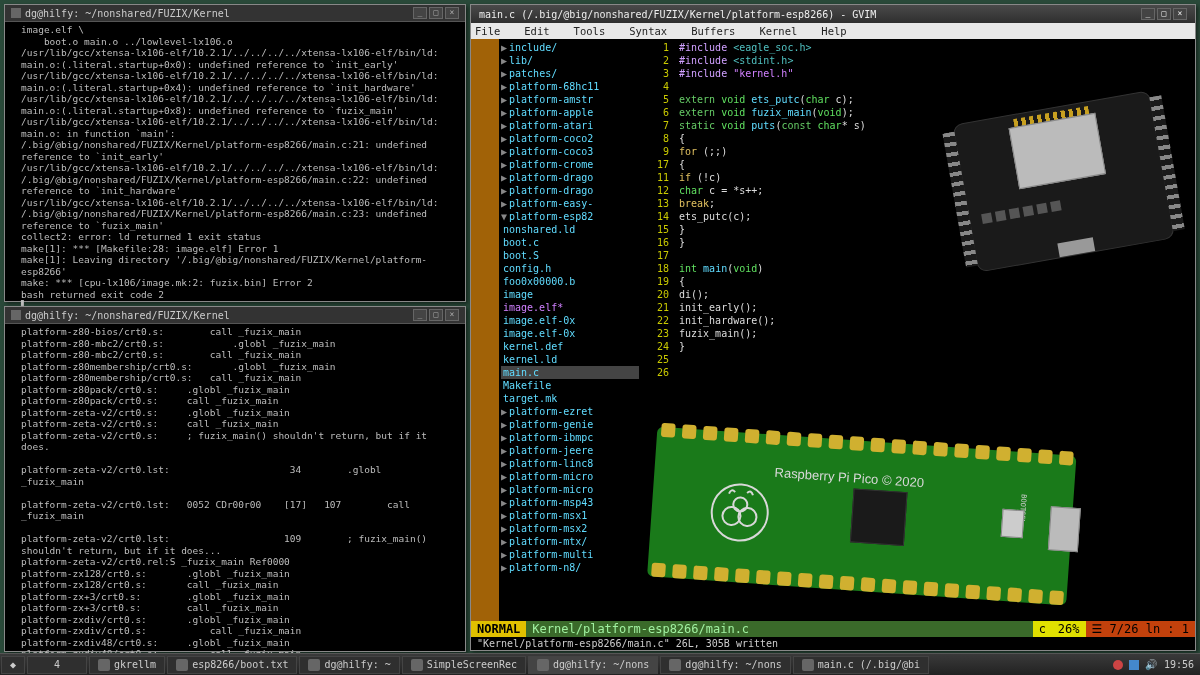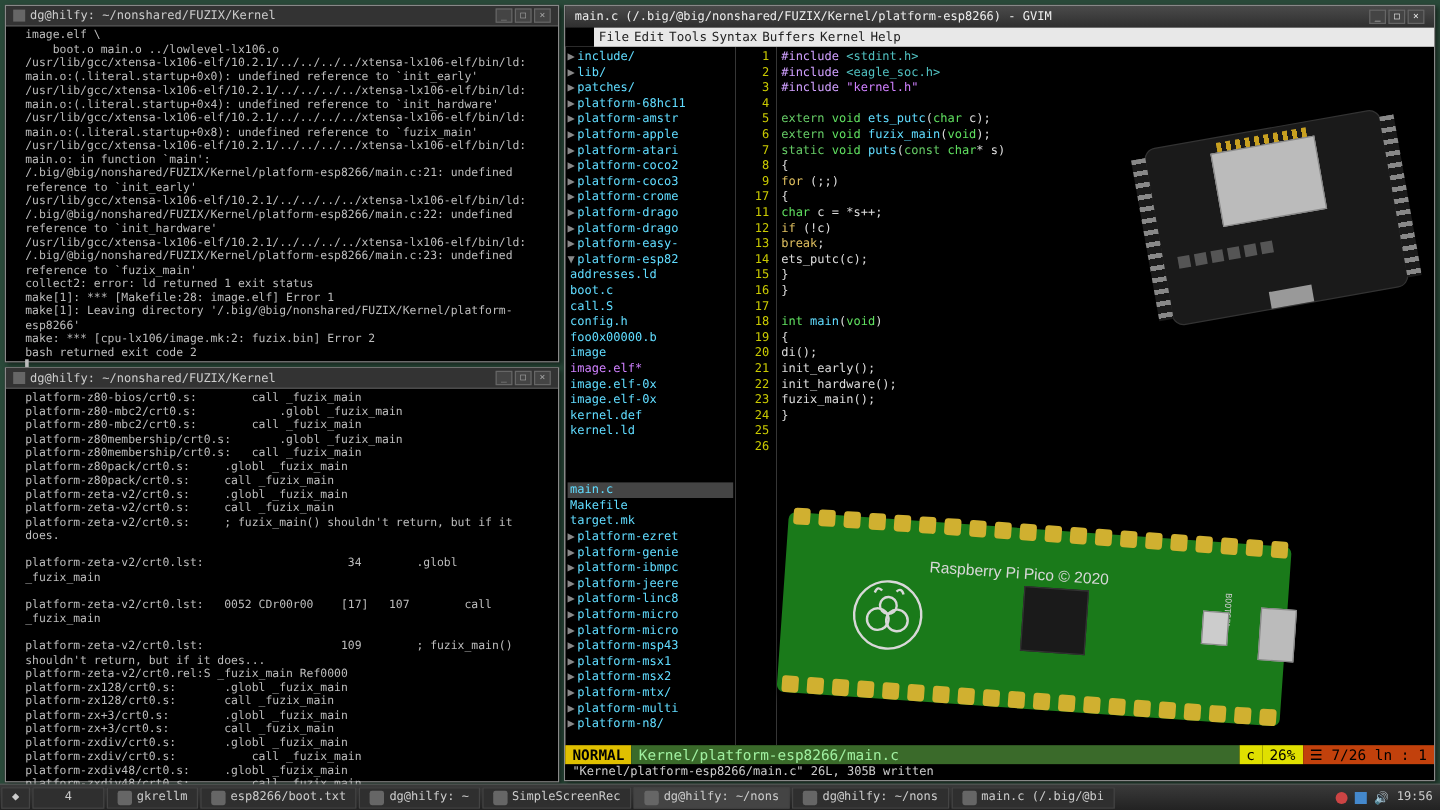--- a/index.html
+++ b/index.html
@@ -50,38 +50,38 @@
   color: #eee;
   padding: 3px 8px;
   font-size: 10px;
   display:flex; justify-content:space-between; align-items:center;
 }
 .menubar {
   background: #e8e8e8;
   color: #222;
   padding: 2px 4px;
   font-size: 10.5px;
-  display:flex; gap:4px;margin-left:24px;
+  display:flex; gap:24px;
 }
 .menubar span { cursor:default; }
-.gvim-body { flex:1; display:flex; background:#e5e5e5; overflow:hidden; }
+.gvim-body { flex:1; display:flex; background:#a16207; overflow:hidden;padding-left:28px; }
 .filetree {
   width: 142px;
   background: #000;
   color: #60dcff;
   font-size: 10px;
   line-height: 13px;
   padding: 2px 2px;
   overflow:hidden;
 }
 .filetree .row { white-space:nowrap; }
 .filetree .tri { color:#888; margin-right:2px; }
 .filetree .file { color:#60dcff; }
 .filetree .file-mod { color:#d080ff; }
-.filetree .sel { background:#444; color:#60dcff;margin-top:36px; }
+.filetree .sel { background:#444; color:#60dcff; }
 .gutter {
   width: 34px; background:#000; color:#caca00;
   text-align:right; padding: 2px 6px 2px 2px;
   font-size:10px; line-height:13px;
 }
 .code {
   flex:1; background:#000; font-size:10px; line-height:13px;
   padding: 2px 4px; color:#ddd;
 }
 .kw-pp { color:#d0a0ff; }
@@ -248,23 +248,23 @@
         <div class="row"><span class="tri">▶</span><span class="file">platform-amstr</span></div>
         <div class="row"><span class="tri">▶</span><span class="file">platform-apple</span></div>
         <div class="row"><span class="tri">▶</span><span class="file">platform-atari</span></div>
         <div class="row"><span class="tri">▶</span><span class="file">platform-coco2</span></div>
         <div class="row"><span class="tri">▶</span><span class="file">platform-coco3</span></div>
         <div class="row"><span class="tri">▶</span><span class="file">platform-crome</span></div>
         <div class="row"><span class="tri">▶</span><span class="file">platform-drago</span></div>
         <div class="row"><span class="tri">▶</span><span class="file">platform-drago</span></div>
         <div class="row"><span class="tri">▶</span><span class="file">platform-easy-</span></div>
         <div class="row"><span class="tri">▼</span><span class="file">platform-esp82</span></div>
-        <div class="row"><span class="tri"> </span><span class="file">  addresses.ld</span></div>
+        <div class="row"><span class="tri"> </span><span class="file">  nonshared.ld</span></div>
         <div class="row"><span class="tri"> </span><span class="file">  boot.c</span></div>
-        <div class="row"><span class="tri"> </span><span class="file">  call.S</span></div>
+        <div class="row"><span class="tri"> </span><span class="file">  boot.S</span></div>
         <div class="row"><span class="tri"> </span><span class="file">  config.h</span></div>
         <div class="row"><span class="tri"> </span><span class="file">  foo0x00000.b</span></div>
         <div class="row"><span class="tri"> </span><span class="file">  image</span></div>
         <div class="row"><span class="tri"> </span><span class="file-mod">  image.elf*</span></div>
         <div class="row"><span class="tri"> </span><span class="file">  image.elf-0x</span></div>
         <div class="row"><span class="tri"> </span><span class="file">  image.elf-0x</span></div>
         <div class="row"><span class="tri"> </span><span class="file">  kernel.def</span></div>
         <div class="row"><span class="tri"> </span><span class="file">  kernel.ld</span></div>
         <div class="row sel"><span class="tri"> </span><span class="file">  main.c</span></div>
         <div class="row"><span class="tri"> </span><span class="file">  Makefile</span></div>
@@ -306,33 +306,33 @@
         <div>19</div>
         <div>20</div>
         <div>21</div>
         <div>22</div>
         <div>23</div>
         <div>24</div>
         <div>25</div>
         <div>26</div>
       </div>
     <div class="code" id="code">
+        <div><span class="kw-pp">#include</span> <span class="kw-inc">&lt;eagle_soc.h&gt;</span></div>
         <div><span class="kw-pp">#include</span> <span class="kw-inc">&lt;stdint.h&gt;</span></div>
-        <div><span class="kw-pp">#include</span> <span class="kw-inc">&lt;eagle_soc.h&gt;</span></div>
         <div><span class="kw-pp">#include</span> <span class="kw-str">"kernel.h"</span></div>
         <div>&nbsp;</div>
         <div><span class="kw-key">extern</span> <span class="kw-type">void</span> <span class="kw-func">ets_putc</span>(<span class="kw-type">char</span> c);</div>
         <div><span class="kw-key">extern</span> <span class="kw-type">void</span> <span class="kw-func">fuzix_main</span>(<span class="kw-type">void</span>);</div>
         <div><span style="background:#444"> </span></div>
         <div><span class="kw-key">static</span> <span class="kw-type">void</span> <span class="kw-func">puts</span>(<span class="kw-key">const</span> <span class="kw-type">char</span>* s)</div>
         <div>{</div>
         <div>    <span class="kw-flow">for</span> (;;)</div>
         <div>    {</div>
+        <div>        <span class="kw-flow">if</span> (!c)</div>
         <div>        <span class="kw-type">char</span> c = *s++;</div>
-        <div>        <span class="kw-flow">if</span> (!c)</div>
         <div>            <span class="kw-flow">break</span>;</div>
         <div>        ets_putc(c);</div>
         <div>    }</div>
         <div>}</div>
         <div>&nbsp;</div>
         <div><span class="kw-type">int</span> <span class="kw-func">main</span>(<span class="kw-type">void</span>)</div>
         <div>{</div>
         <div>    di();</div>
         <div>    init_early();</div>
         <div>    init_hardware();</div>

